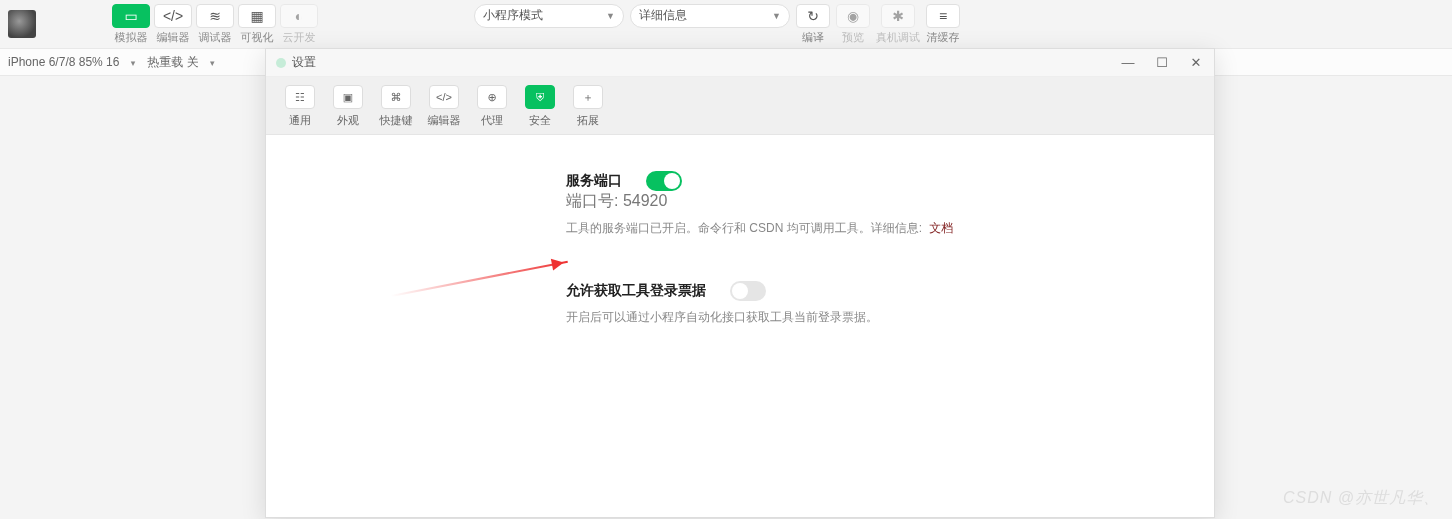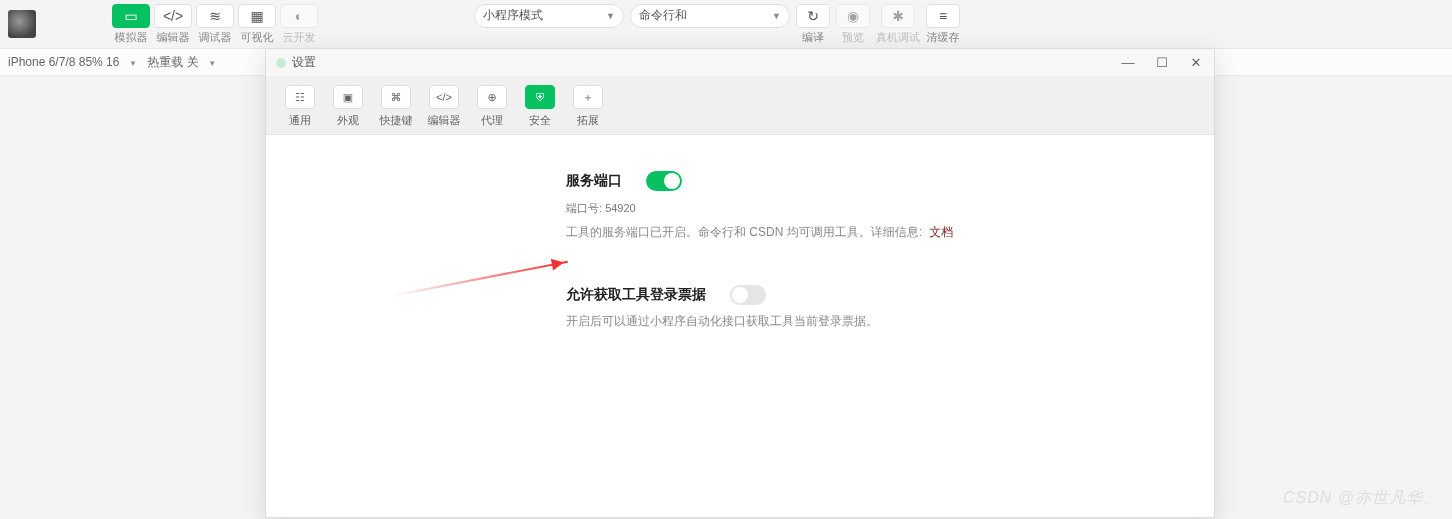--- a/index.html
+++ b/index.html
@@ -82,21 +82,21 @@
       width: 36px; height: 20px; border-radius: 10px; position: relative;
       display: inline-block;
     }
     .toggle.on { background: #07c160;}
     .toggle .knob {
       position:absolute; width:16px; height:16px; border-radius:50%; background:#fff; top:2px;
     }
     .toggle.on .knob { right:2px;}
     .toggle.off { background:#e5e5e5;}
     .toggle.off .knob { left:2px;}
-    .field-line { font-size:11px; color:#777; margin-top:10px;}
+    .field-line { font-size:16px; color:#777; }
     .hint { font-size:12px; color:#888; margin-top:8px;}
     .hint a { color:#7f1d1d; text-decoration:none; margin-left:4px;}
     .section2 { margin-top: 44px;}
     .arrow {
       position:absolute; left:125px; top:160px; width:180px; height:2px;
       background: linear-gradient(to right, rgba(255,0,0,0) 0%, #e33 100%);
       transform: rotate(-11deg); transform-origin: left center;
     }
     .arrow::after {
       content:''; position:absolute; right:-2px; top:-5px;
@@ -147,21 +147,21 @@
       <span class="tool-label">云开发</span>
     </div>
   </div>
 
   <div class="center-controls">
     <div class="select-box" style="width:150px">
       <span>小程序模式</span>
         <span class="caret">▼</span>
     </div>
     <div class="select-box" style="width:160px">
-      <span>命令行和</span>
+      <span>详细信息</span>
         <span class="caret">▼</span>
     </div>
     <div class="tool-group">
       <div class="tool-btn">
           <span class="mini-icon">↻</span>
         </div>
       <span class="tool-label">编译</span>
     </div>
     <div class="tool-group" style="opacity:.5">
       <div class="tool-btn">

